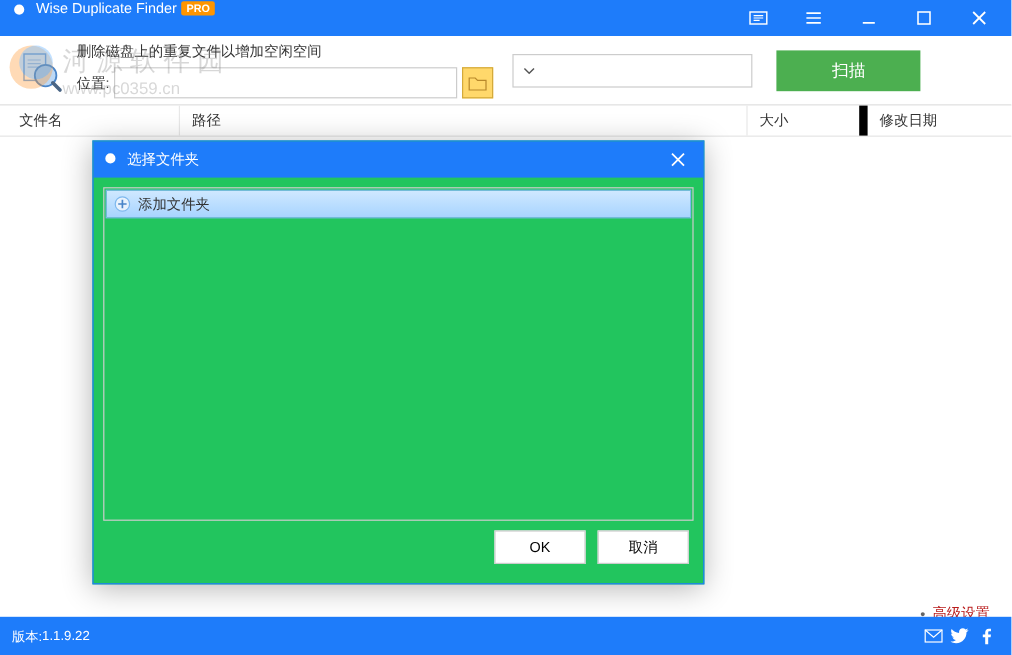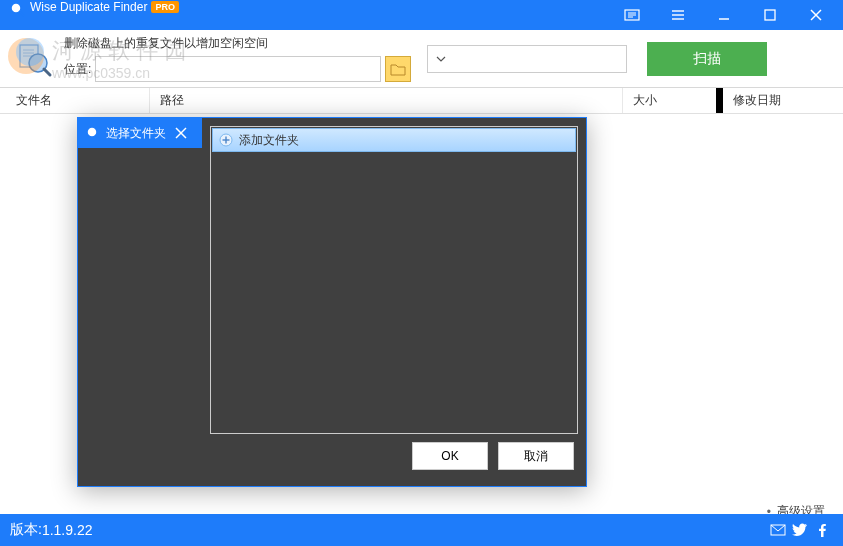--- a/index.html
+++ b/index.html
@@ -26,30 +26,30 @@
 .table-header { height: 26px; background: #fff; border-bottom: 1px solid #e0e0e0; display: flex; align-items: center; font-size: 12px; color: #333; }
 .th-name { width: 150px; padding-left: 16px; border-right: 1px solid #e8e8e8; height: 100%; display: flex; align-items: center; }
 .th-path { flex: 1; padding-left: 10px; border-right: 1px solid #e8e8e8; height: 100%; display: flex; align-items: center; }
 .th-size { width: 100px; padding-left: 10px; border-right: 7px solid #000000; height: 100%; display: flex; align-items: center; }
 .th-date { width: 120px; padding-left: 10px; height: 100%; display: flex; align-items: center; }
 
 .table-body { height: 382px; background: #fff; }
 
 .footer-links { position: absolute; bottom: 26px; right: 18px; display: flex; align-items: center; font-size: 12px; }
 .footer-links .bullet { color: #666; margin-right: 6px; }
-.footer-links a { color: #404040; text-decoration: underline; cursor: pointer; }
-
-.statusbar { position: absolute; bottom: 0; left: 0; right: 0; height: 24px; background: #1e7cfa; display: flex; align-items: center; padding: 16px 10px; color: #fff; font-size: 14px; }
+.footer-links a { color: #b91c1c; text-decoration: underline; cursor: pointer; }
+
+.statusbar { position: absolute; bottom: 0; left: 0; right: 0; height: 24px; background: #1e7cfa; display: flex; align-items: center; padding: 16px 10px; color: #fff; font-size: 11px; }
 .statusbar-spacer { flex: 1; }
 .status-icon { width: 22px; height: 22px; display: flex; align-items: center; justify-content: center; cursor: pointer; }
 
 .watermark { position: absolute; top: 28px; left: 4px; pointer-events: none; opacity: 0.6; }
 
 .dialog-overlay { position: absolute; top: 0; left: 0; right: 0; bottom: 0; }
-.dialog { position: absolute; left: 77px; top: 117px; width: 510px; height: 370px; background: #404040; border: 1px solid #1e7cfa; box-shadow: 0 4px 24px rgba(0,0,0,0.3); display: flex; flex-direction: row; }
+.dialog { position: absolute; left: 77px; top: 117px; width: 510px; height: 370px; background: #22c55e; border: 1px solid #1e7cfa; box-shadow: 0 4px 24px rgba(0,0,0,0.3); display: flex; flex-direction: column; }
 .dialog-title { height: 30px; background: #1e7cfa; display: flex; align-items: center; padding: 0 6px; color: #fff; font-size: 12px; }
 .dialog-title-icon { width: 18px; height: 18px; margin-right: 4px; display: inline-flex; align-items: center; justify-content: center; }
 .dialog-close { margin-left: auto; width: 30px; height: 28px; display: flex; align-items: center; justify-content: center; cursor: pointer; }
 .dialog-body { flex: 1; padding: 8px; display: flex; flex-direction: column; }
 .dialog-list { flex: 1; border: 1px solid #ccc; }
 .dialog-list-item { height: 24px; background: linear-gradient(#cfe8ff,#a8d4ff); border: 1px solid #7db8ee; display: flex; align-items: center; padding: 0 6px; font-size: 12px; color: #333; gap: 6px; cursor: pointer; margin: 1px; }
 .dialog-footer { height: 44px; display: flex; align-items: center; justify-content: flex-end; gap: 10px; padding: 0 4px; }
 .dialog-btn { width: 76px; height: 28px; border: 1px solid #ccc; background: #fff; font-size: 12px; cursor: pointer; }
 
 svg { display: block; }

